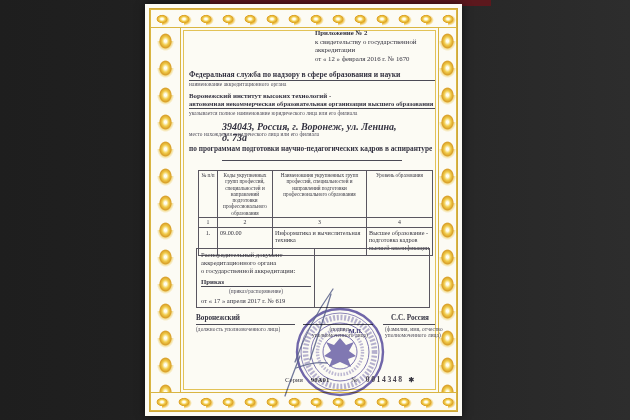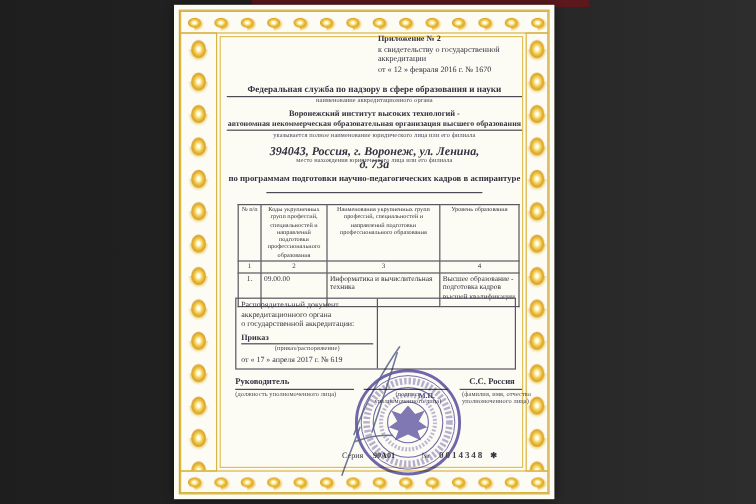--- a/index.html
+++ b/index.html
@@ -39,21 +39,21 @@
     background-position:0 0,0 13px;
     background-repeat:repeat-y;
   }
   .band-left{left:5px;width:31px;}
   .band-right{right:5px;width:19px;}
 
   
   .abs{position:absolute;}
   .b{font-weight:bold;}
   .cap{font-size:5.3px;color:#4a4856;letter-spacing:.1px;}
-  .center{text-align:center;}
+  .center{}
   .uline{border-bottom:1px solid #4b4a55;}
 
   .appendix{left:170px;top:25px;width:120px;font-size:6.8px;line-height:8.6px;color:#33323e;}
   .contentw{left:44px;width:246px;}
 
   .agency{top:66px;font-size:7.6px;font-weight:bold;padding-bottom:1px;}
   .agency-cap{top:77px;}
   .org1{top:88px;font-size:6.9px;font-weight:bold;}
   .org2{top:96px;font-size:6.6px;font-weight:bold;padding-bottom:1px;}
   .org-cap{top:106px;}
@@ -168,21 +168,21 @@
       <div>Распорядительный документ</div>
       <div>аккредитационного органа</div>
       <div>о государственной аккредитации:</div>
     </div>
     <div class="order-doc">Приказ</div>
     <div class="order-doc-cap cap">(приказ/распоряжение)</div>
     <div class="order-date">от  « 17 » апреля 2017 г. № 619</div>
   </div>
 
   <div class="abs sig-left-line"></div>
-  <div class="abs sig-left-title">Руководитель</div>
+  <div class="abs sig-left-title">Воронежский</div>
   <div class="abs cap sig-left-cap">(должность уполномоченного лица)</div>
 
   <div class="abs sig-mid-line"></div>
   <div class="abs cap sig-mid-cap1">(подпись</div>
   <div class="abs cap sig-mid-cap2">уполномоченного лица)</div>
 
   <div class="abs sig-right-line"></div>
   <div class="abs sig-right-name">С.С. Россия</div>
   <div class="abs cap sig-right-cap1">(фамилия, имя, отчество</div>
   <div class="abs cap sig-right-cap2">уполномоченного лица)</div>

